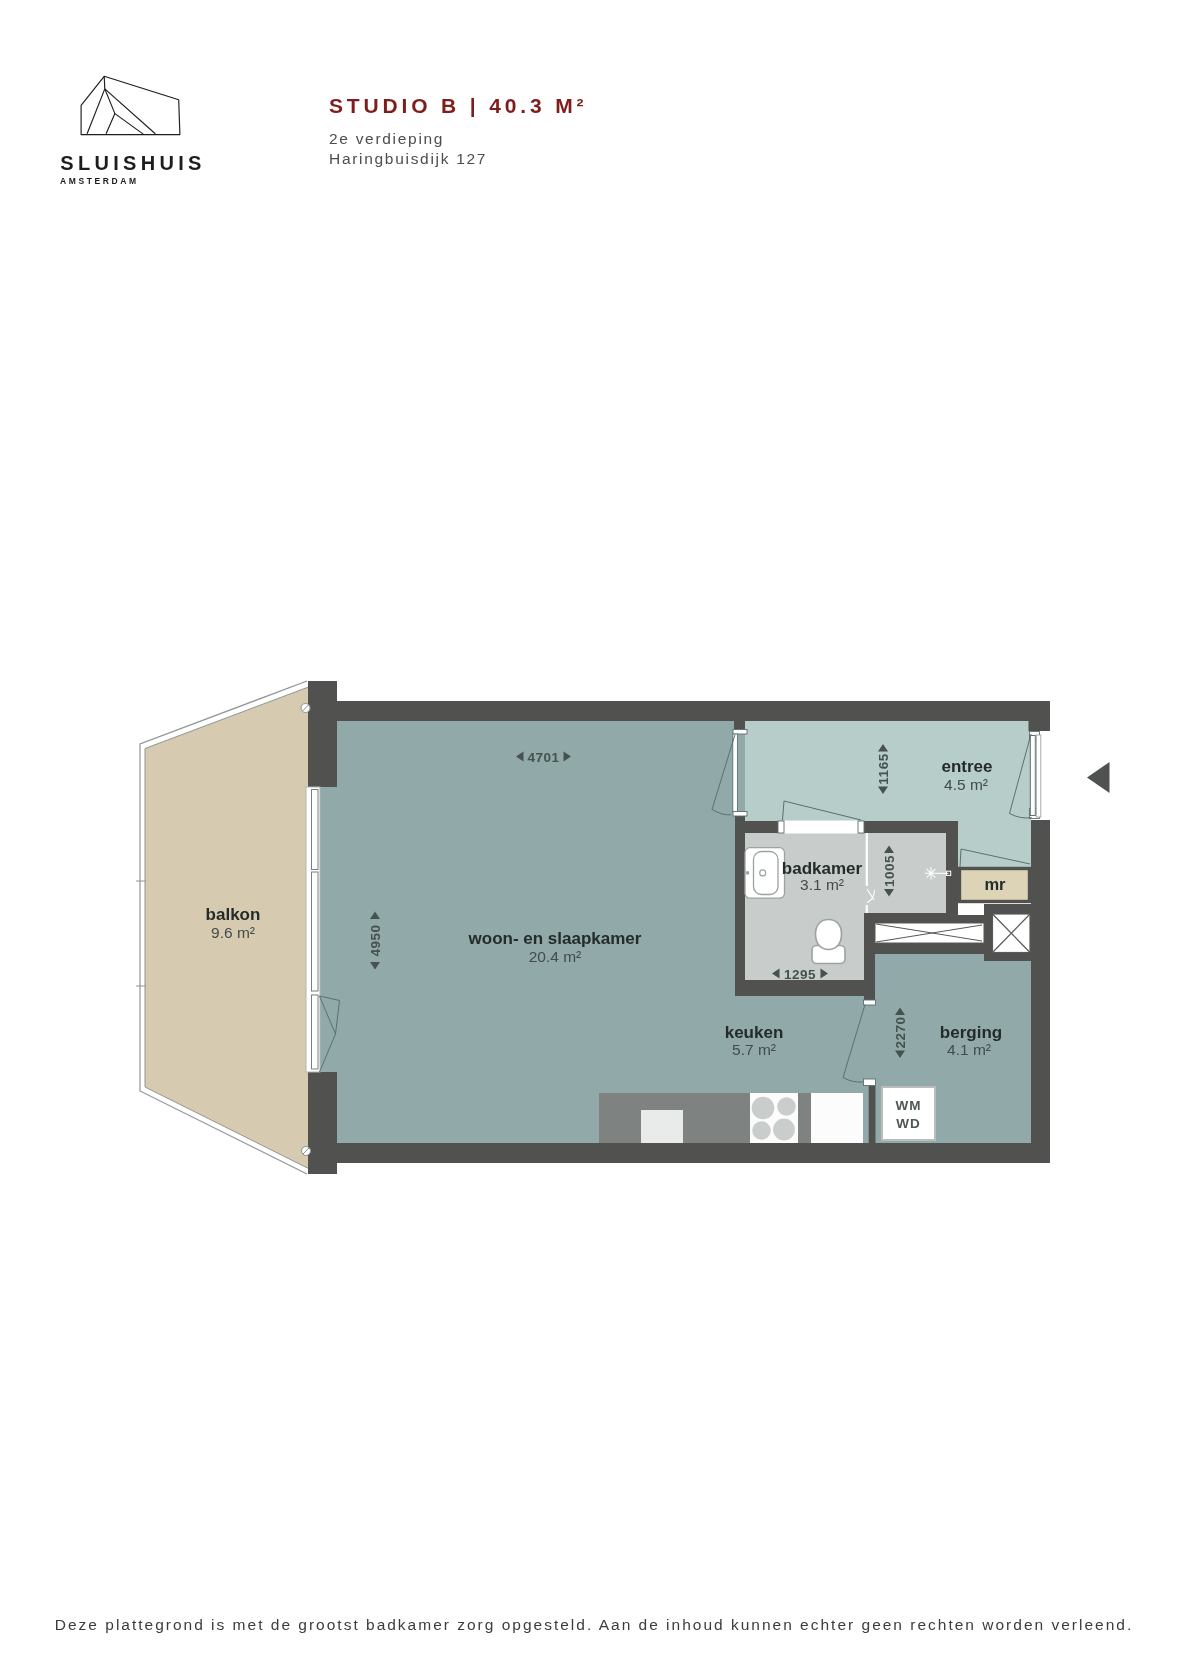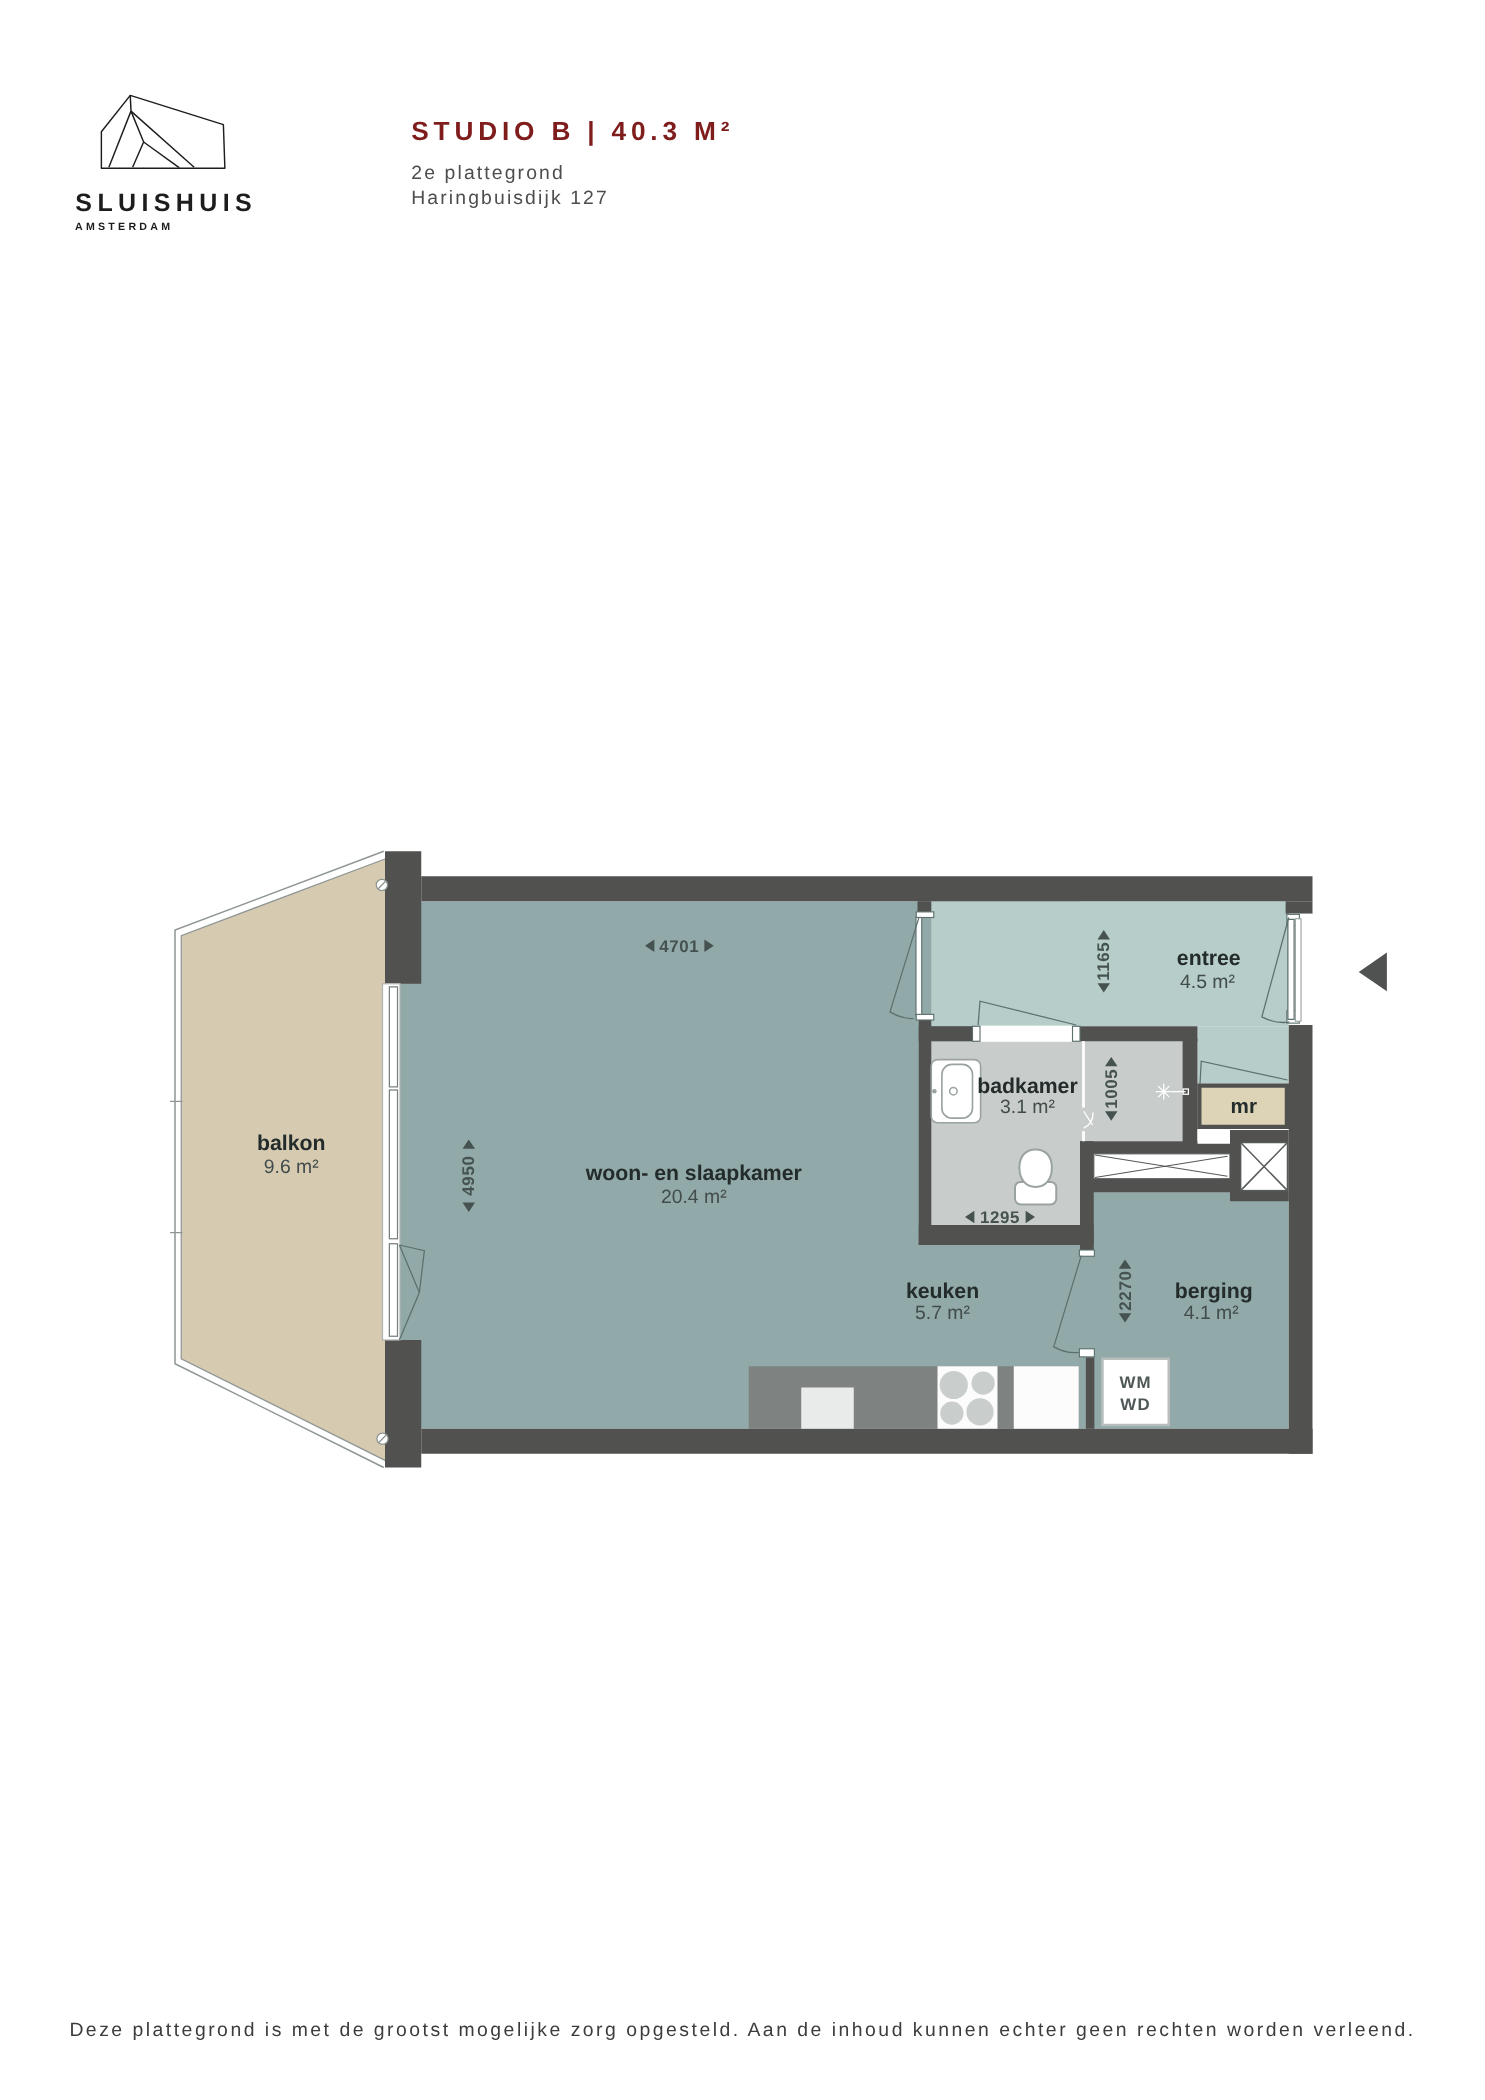--- a/index.html
+++ b/index.html
@@ -31,21 +31,21 @@
       <path d="M104.8,88.9 L155.3,133.8"></path>
     </g>
   </svg>
 
   <div id="logotext">SLUISHUIS</div>
 
   <div id="logosub">AMSTERDAM</div>
 
   <div class="hdr" id="title">STUDIO B&nbsp;|&nbsp;40.3 M²</div>
 
-  <div class="hdr" id="sub1">2e plattegrond</div>
+  <div class="hdr" id="sub1">2e verdieping</div>
 
   <div class="hdr" id="sub2">Haringbuisdijk 127</div>
 
   <svg id="plan" style="position:absolute;left:0;top:0" width="1188" height="1680" viewBox="0 0 1188 1680">
 
     <path d="M307,681 L140,744 L140,1091 L307,1174" fill="#ffffff" stroke="#8f9694" stroke-width="1.2"></path>
 
     <path d="M308.5,687 L145,748.5 L145,1087 L308.5,1168.5 Z" fill="#d6cbb1" stroke="#8f9694" stroke-width="1"></path>
 
     <rect x="320" y="721" width="544" height="422" fill="#91a9a8"></rect>
@@ -271,14 +271,14 @@
     <g text-anchor="middle">
       <text x="971" y="1038" font-size="17" font-weight="bold" fill="#232b2b">berging</text>
       <text x="969" y="1055" font-size="15.5" fill="#414c4b">4.1 m²</text>
     </g>
 
     <text x="995" y="890" font-size="16.5" font-weight="bold" fill="#232b2b" text-anchor="middle">mr</text>
 
     <path d="M1087,777.5 L1109.5,762 L1109.5,793 Z" fill="#4f5251"></path>
   </svg>
 
-  <div id="footer">Deze plattegrond is met de grootst mogelijke zorg opgesteld. Aan de inhoud kunnen echter geen rechten worden verleend.</div>
+  <div id="footer">Deze plattegrond is met de grootst badkamer zorg opgesteld. Aan de inhoud kunnen echter geen rechten worden verleend.</div>
 </div>
 
 </body></html>

